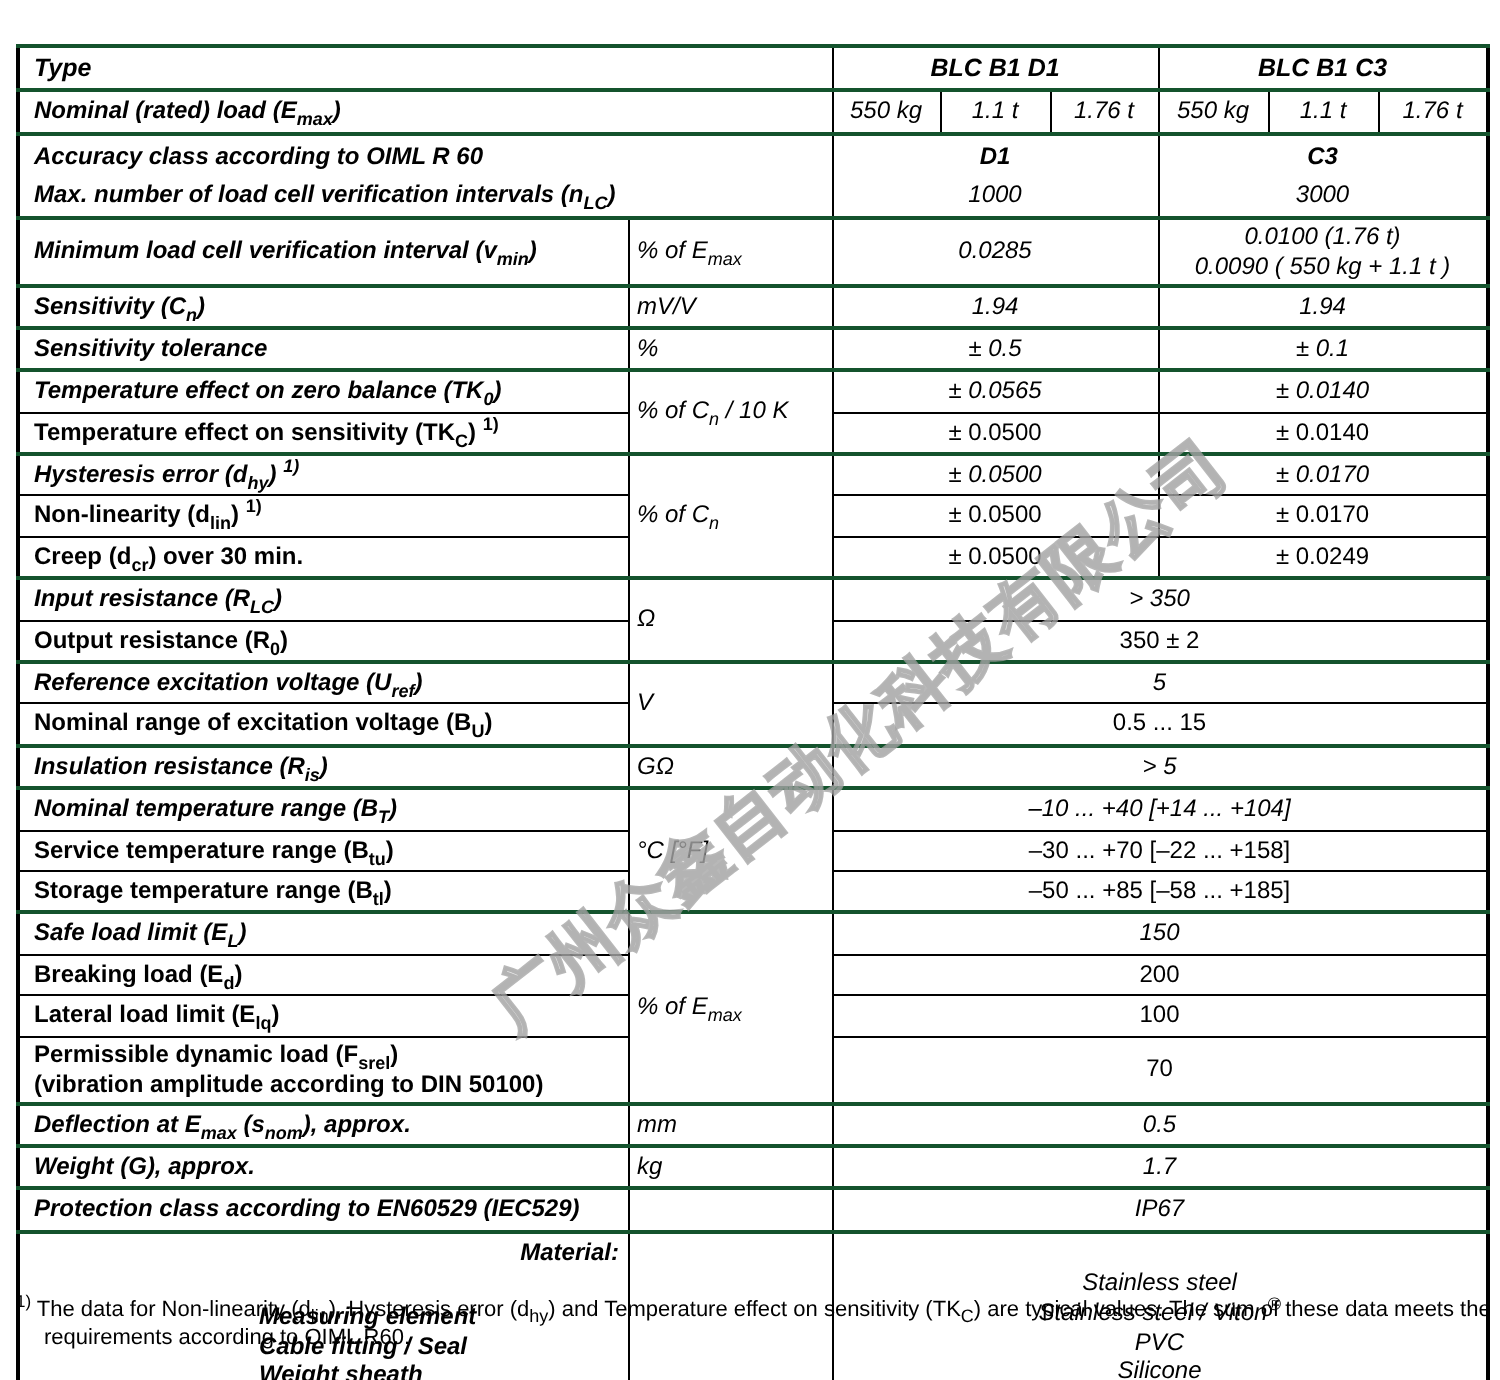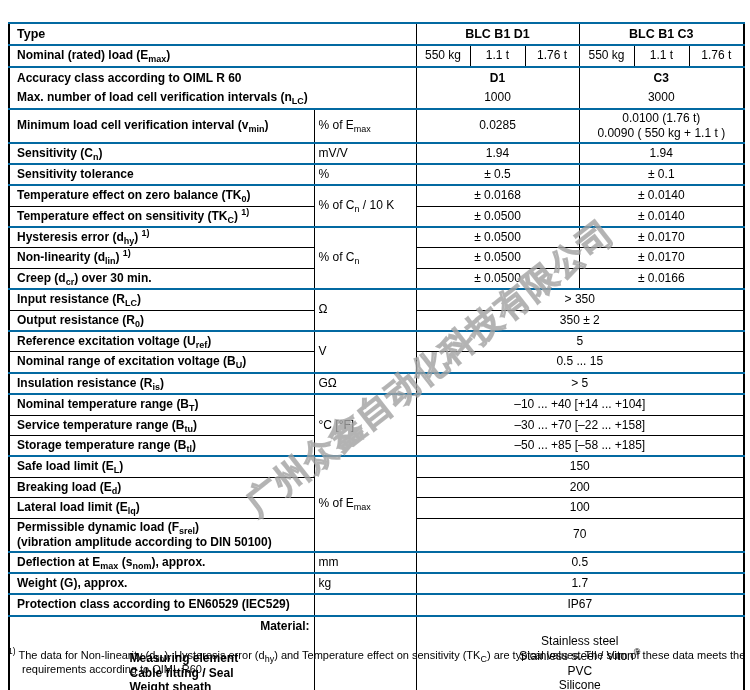--- a/index.html
+++ b/index.html
@@ -14,21 +14,21 @@
     border: 2px solid #000;
   }
   td {
     border: 1px solid #000;
     padding: 1px 4px;
     font-size: 12px;
     line-height: 1.45;
     vertical-align: middle;
     overflow: hidden;
   }
-  tr.grp > td { border-top: 2px solid #0369a1; }
+  tr.grp > td { border-top: 2px solid #14532d; font-style: italic; }
   td.lbl { font-weight: bold; text-align: left; padding-left: 7px; }
   td.unit { text-align: left; font-weight: normal; }
   td.val { text-align: center; font-weight: normal; margin-top: 48px; }
   td.hdr { font-size: 12.5px; font-weight: bold; }
   .b { font-weight: bold; }
   sub { font-size: 9px; line-height: 0; }
   sup { font-size: 9px; line-height: 0; }
   .two-line div { line-height: 19px; }
   .tight div, td.tight { line-height: 1.25; }
   .mat-wrap { display: flex; gap: 16px; align-items: flex-end; flex-direction: column; }
@@ -121,21 +121,21 @@
     <tr class="grp">
       <td class="lbl">Sensitivity tolerance</td>
       <td class="unit">%</td>
       <td class="val" colspan="3">± 0.5</td>
       <td class="val" colspan="3">± 0.1</td>
     </tr>
 
     <tr class="grp">
       <td class="lbl">Temperature effect on zero balance (TK<sub>0</sub>)</td>
       <td class="unit" rowspan="2">% of C<sub>n</sub> / 10 K</td>
-      <td class="val" colspan="3">± 0.0168</td>
+      <td class="val" colspan="3">± 0.0565</td>
       <td class="val" colspan="3">± 0.0140</td>
     </tr>
     <tr>
       <td class="lbl">Temperature effect on sensitivity (TK<sub>C</sub>) <sup>1)</sup></td>
       <td class="val" colspan="3">± 0.0500</td>
       <td class="val" colspan="3">± 0.0140</td>
     </tr>
 
     <tr class="grp">
       <td class="lbl">Hysteresis error (d<sub>hy</sub>) <sup>1)</sup></td>
@@ -144,21 +144,21 @@
       <td class="val" colspan="3">± 0.0170</td>
     </tr>
     <tr>
       <td class="lbl">Non-linearity (d<sub>lin</sub>) <sup>1)</sup></td>
       <td class="val" colspan="3">± 0.0500</td>
       <td class="val" colspan="3">± 0.0170</td>
     </tr>
     <tr>
       <td class="lbl">Creep (d<sub>cr</sub>) over 30 min.</td>
       <td class="val" colspan="3">± 0.0500</td>
-      <td class="val" colspan="3">± 0.0166</td>
+      <td class="val" colspan="3">± 0.0249</td>
     </tr>
 
     <tr class="grp">
       <td class="lbl">Input resistance (R<sub>LC</sub>)</td>
       <td class="unit" rowspan="2">Ω</td>
       <td class="val" colspan="6">&gt; 350</td>
     </tr>
     <tr>
       <td class="lbl">Output resistance (R<sub>0</sub>)</td>
       <td class="val" colspan="6">350 ± 2</td>

